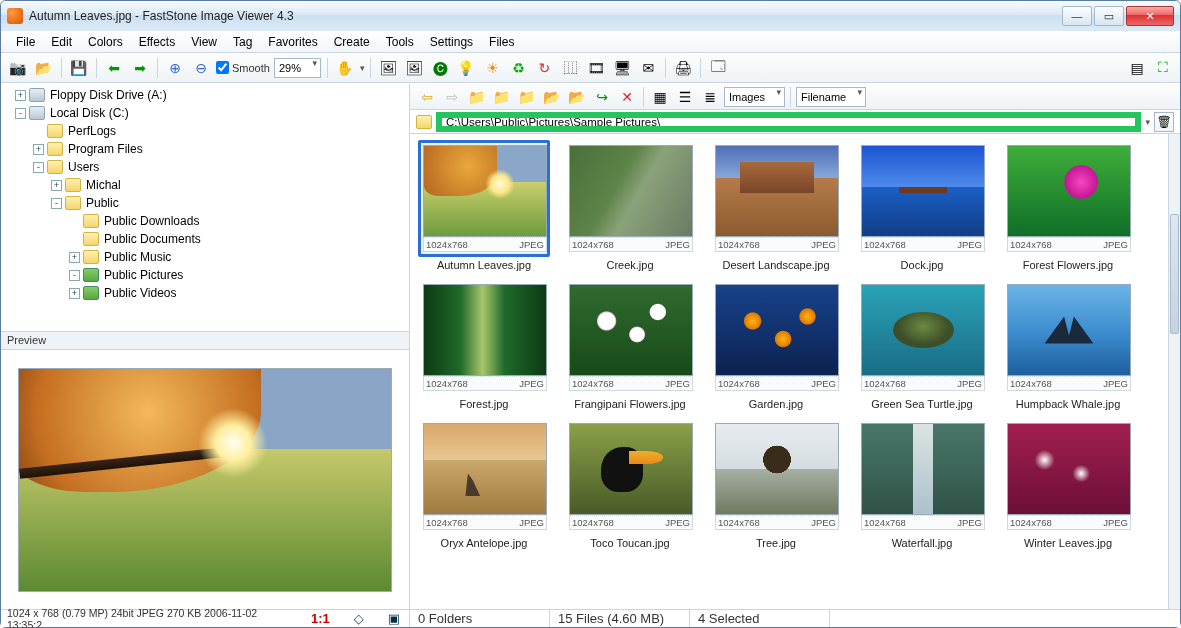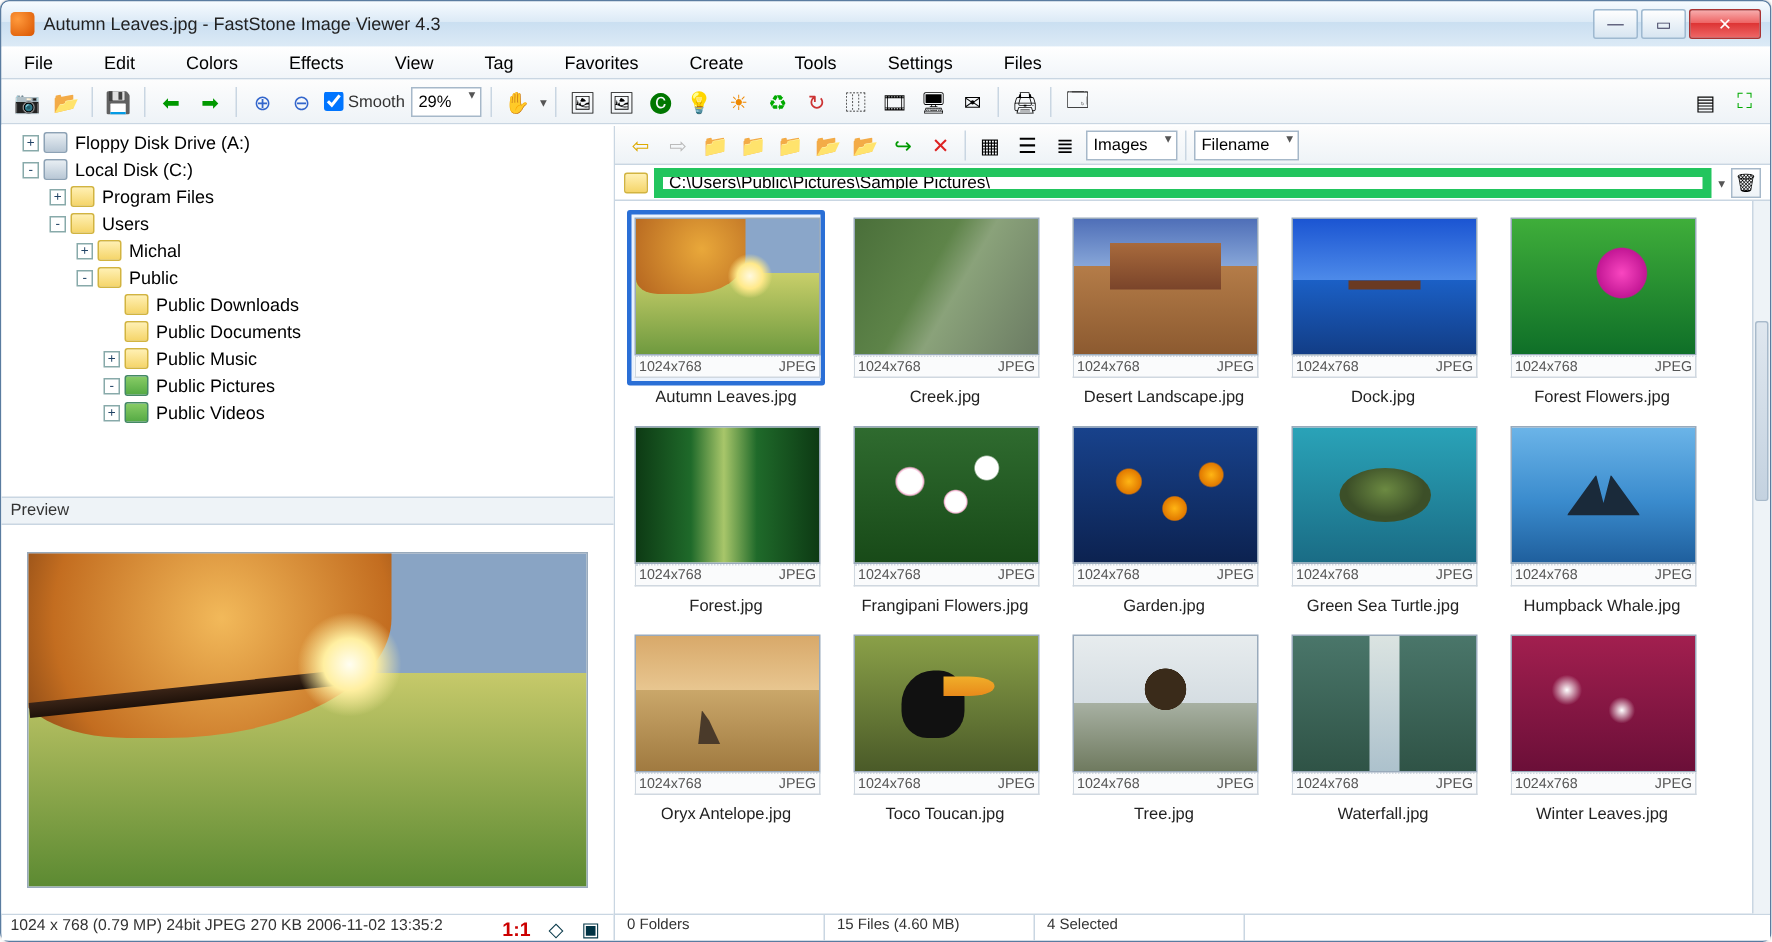--- a/index.html
+++ b/index.html
@@ -8,21 +8,21 @@
 
 .window { width: 1181px; height: 628px; border: 1px solid #5a7ca0; border-radius: 6px; background: linear-gradient(#eaf3fb,#d7e8f6); box-shadow: 0 0 2px rgba(0,0,0,.3); display: flex; flex-direction: column; }
 .titlebar { height: 30px; display: flex; align-items: center; padding: 0 6px; background: linear-gradient(#f6fbff,#dceaf6 45%,#cadff1 46%,#dceaf6); border-radius: 5px 5px 0 0; }
 .titlebar .app-icon { width: 16px; height: 16px; margin-right: 6px; background: radial-gradient(circle at 30% 30%,#ff9a3c,#d95400); border-radius: 3px; }
 .titlebar .title { font-size: 12px; color: #222; flex: 1; }
 .winbtns { display: flex; gap: 2px; }
 .winbtn { width: 30px; height: 20px; border: 1px solid #9fb9d0; border-radius: 2px; background: linear-gradient(#fefefe,#d7e5f1); display: flex; align-items: center; justify-content: center; font-size: 11px; color: #335; cursor: pointer; }
 .winbtn.close { width: 48px; background: linear-gradient(#f7abab,#e66 45%,#d33 46%,#e66); color: #fff; border-color: #a33; }
 
 
-.menubar { height: 22px; background: linear-gradient(#fff,#f1f5f9); border-bottom: 1px solid #c9d6e2; display: flex; align-items: center; padding: 0 8px; font-size: 12px; gap: 20px; }
+.menubar { height: 22px; background: linear-gradient(#fff,#f1f5f9); border-bottom: 1px solid #c9d6e2; display: flex; align-items: center; padding: 0 8px; font-size: 12px; gap: 2px; }
 .menubar span { padding: 2px 7px; cursor: pointer; }
 
 
 .toolbar { height: 30px; background: linear-gradient(#fdfdfd,#eef3f7); border-bottom: 1px solid #c9d6e2; display: flex; align-items: center; padding: 0 6px; gap: 4px; font-size: 11px; }
 .tbtn { width: 22px; height: 22px; border: 1px solid transparent; border-radius: 2px; display: flex; align-items: center; justify-content: center; cursor: pointer; font-size: 14px; }
 .tsep { width: 1px; height: 20px; background: #c9d6e2; margin: 0 2px; }
 .tcheck { display: flex; align-items: center; gap: 3px; font-size: 11px; color: #333; }
 .tselect { height: 20px; font-size: 11px; border: 1px solid #a6b8c9; background: #fff; padding: 0 18px 0 4px; appearance: none; position: relative; }
 .dropwrap { position: relative; display: inline-flex; }
 .dropwrap::after { content: "▾"; position: absolute; right: 4px; font-size: 9px; color: #555; pointer-events: none; }
@@ -38,41 +38,41 @@
 .treerow .icon { width: 16px; height: 14px; margin-right: 4px; }
 .folder-icon { background: linear-gradient(#fff0b3,#f5d56a); border: 1px solid #d2b440; border-radius: 2px; }
 .drive-icon { background: linear-gradient(#e8eef3,#b9c8d6); border: 1px solid #8da2b5; border-radius: 2px; }
 .pic-icon { background: linear-gradient(#8c6,#5a4); border: 1px solid #486; border-radius: 2px; }
 .treerow.sel .lbl { background: #3399ff; color: #fff; padding: 0 2px; }
 .lbl { padding: 0 1px; }
 
 .previewheader { height: 18px; background: #eef3f7; border-bottom: 1px solid #c9d6e2; font-size: 11px; padding: 2px 6px; color: #333; }
 .previewpane { flex: 1; display: flex; align-items: center; justify-content: center; background: #fff; min-height: 0; position: relative; }
 .previewimg { width: 374px; height: 224px; border: 1px solid #9ab; }
-.previewfoot { height: 18px; border-top: 1px solid #c9d6e2; font-size: 10.5px; color: #333; padding: 1px 6px; display: flex; gap: 6px; }
+.previewfoot { height: 18px; border-top: 1px solid #c9d6e2; font-size: 10.5px; color: #333; padding: 1px 6px; display: flex; align-items: center; gap: 18px; }
 .previewfoot .grow { flex: 1; }
 .pfbtn { border: 1px solid transparent; padding: 0 2px; font-size: 13px; cursor: pointer; color: #034; }
 
 
 .rightpanel { flex: 1; display: flex; flex-direction: column; min-height: 0; }
 .brtoolbar { height: 26px; background: linear-gradient(#fdfdfd,#eef3f7); border-bottom: 1px solid #c9d6e2; display: flex; align-items: center; padding: 0 6px; gap: 3px; }
 .pathbar { height: 24px; display: flex; align-items: center; padding: 2px 6px; gap: 4px; border-bottom: 1px solid #c9d6e2; }
 .pathinput { flex: 1; height: 20px; border: 6px solid #22c55e; font-size: 11.5px; padding: 0 4px; background: #fff; }
 .trashbtn { width: 20px; height: 20px; border: 1px solid #a6b8c9; background: linear-gradient(#fff,#eef3f7); display: flex; align-items: center; justify-content: center; cursor: pointer; font-size: 12px; }
 
 .grid { flex: 1; overflow: auto; padding: 6px 4px; background: #fff; display: flex; flex-wrap: wrap; align-content: flex-start; gap: 8px 6px; }
 .thumbcell { width: 140px; display: flex; flex-direction: column; align-items: center; cursor: pointer; }
 .thumbframe { width: 132px; border: 3px solid transparent; padding: 2px; border-radius: 2px; }
 .thumbcell.sel .thumbframe { border-color: #2a6fd6; background: #eaf2fd; }
 .thumbimg { width: 124px; height: 92px; border: 1px solid #9ab; background: #cde; }
 .thumbmeta { width: 124px; display: flex; justify-content: space-between; font-size: 9.5px; color: #555; padding: 1px 2px; border: 1px solid #d0d8e0; border-top: 1px dotted #d0d8e0; background: #fafbfc; }
 .thumbname { font-size: 11px; color: #222; margin-top: 2px; text-align: center; max-width: 136px; overflow: hidden; text-overflow: ellipsis; white-space: nowrap; }
 
 
-.rsstatus { height: 18px; border-top: 1px solid #c9d6e2; display: flex; font-size: 10px; color: #333; }
+.rsstatus { height: 18px; border-top: 1px solid #c9d6e2; display: flex; font-size: 13px; color: #333; }
 .rsstatus .cell { border-right: 1px solid #c9d6e2; padding: 1px 8px; min-width: 140px; }
 .mainstatus { height: 18px; border-top: 1px solid #c9d6e2; background: linear-gradient(#fdfdfd,#eef3f7); font-size: 11px; color: #333; padding: 1px 8px; border-radius: 0 0 5px 5px; }
 
 .rightcol { width: 12px; border-left: 1px solid #c9d6e2; background: #eef3f7; position: relative; }
 .scrollthumb { position: absolute; left: 1px; right: 1px; top: 80px; height: 120px; background: linear-gradient(#dfe7ef,#c4d2e0); border: 1px solid #a8bacb; border-radius: 2px; cursor: pointer; }
 
 
 .im-autumn { background: linear-gradient(#8aa6c9 0%,#8aa6c9 40%,#c9cf6a 40%,#6f9a3f 100%); position: relative; }
 .im-autumn::before { content:""; position:absolute; top:0; left:0; right:40%; height:55%; background: radial-gradient(circle at 60% 40%,#e9a83a,#b4641f); border-radius: 0 0 50% 20%; }
 .im-autumn::after { content:""; position:absolute; left:50%; top:25%; width:30px; height:30px; background: radial-gradient(circle,#fff9df 0%,#ffe98a 40%,transparent 70%); }
@@ -187,20 +187,25 @@
             <div class="exp">+</div>
             <div class="icon drive-icon"></div>
             <span class="lbl">Floppy Disk Drive (A:)</span>
           </div>
           <div class="treerow" style="padding-left: 10px;">
             <div class="exp">-</div>
             <div class="icon drive-icon"></div>
             <span class="lbl">Local Disk (C:)</span>
           </div>
           <div class="treerow" style="padding-left: 28px;">
+            <div class="exp blank"></div>
+            <div class="icon folder-icon"></div>
+            <span class="lbl">PerfLogs</span>
+          </div>
+          <div class="treerow" style="padding-left: 28px;">
             <div class="exp">+</div>
             <div class="icon folder-icon"></div>
             <span class="lbl">Program Files</span>
           </div>
           <div class="treerow" style="padding-left: 28px;">
             <div class="exp">-</div>
             <div class="icon folder-icon"></div>
             <span class="lbl">Users</span>
           </div>
           <div class="treerow" style="padding-left: 46px;">

